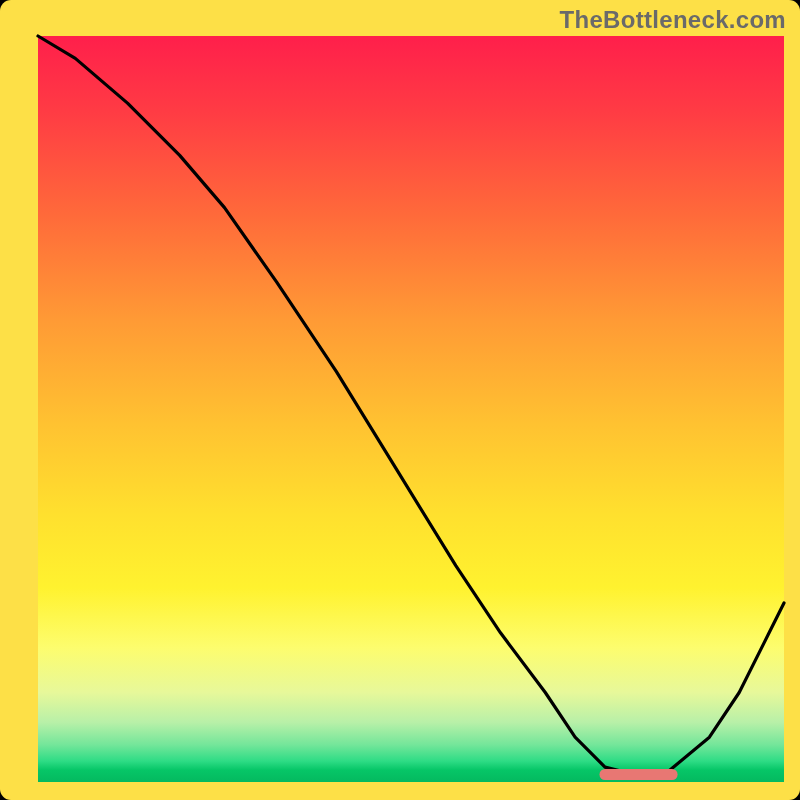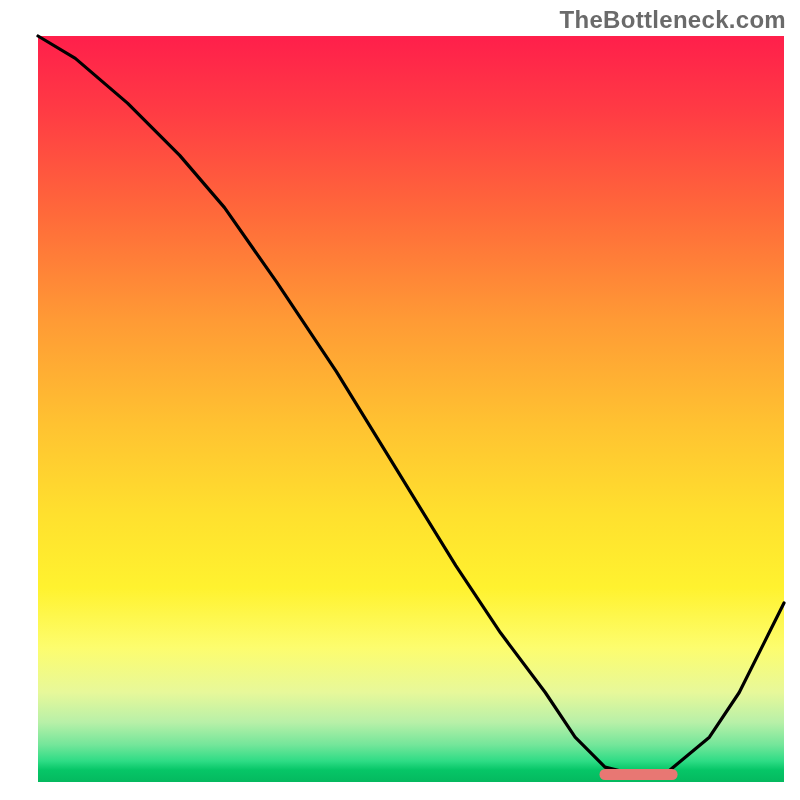--- a/index.html
+++ b/index.html
@@ -8,21 +8,22 @@
     width: 800px;
     height: 800px;
     background: #000000;
     overflow: hidden;
     font-family: Arial, Helvetica, sans-serif;
   }
   .stage {
     position: relative;
     width: 800px;
     height: 800px;
-    background: #ffffff;
+    background: #fde047;
+    border-radius: 11px;
   }
   .watermark {
     position: absolute;
     top: 6px;
     right: 14px;
     color: #6a6a6a;
     font-size: 24px;
     font-weight: 600;
     letter-spacing: 0.3px;
     font-family: Arial, Helvetica, sans-serif;

